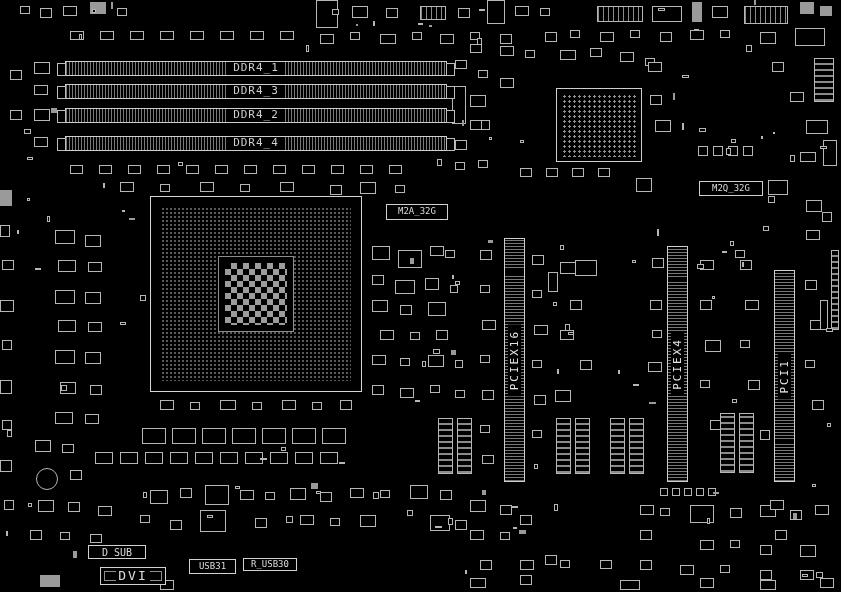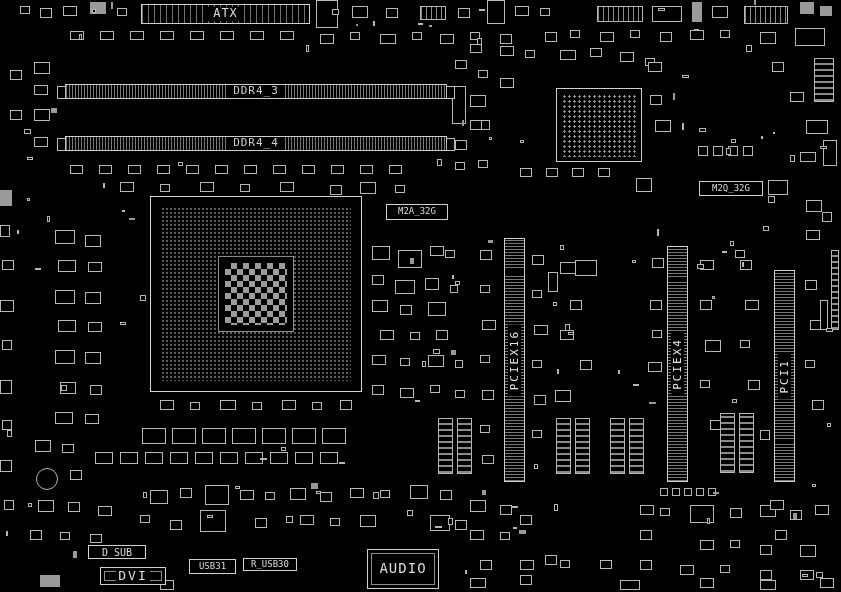--- a/index.html
+++ b/index.html
@@ -474,26 +474,29 @@
       <div class="p" style="left: 557px; top: 369px; width: 2px; height: 5px;"></div>
       <div class="p" style="left: 658px; top: 8px; width: 7px; height: 3px;"></div>
       <div class="p" style="left: 306px; top: 45px; width: 3px; height: 7px;"></div>
       <div class="p f" style="left: 462px; top: 120px; width: 2px; height: 6px;"></div>
       <div class="p" style="left: 768px; top: 196px; width: 7px; height: 7px;"></div>
       <div class="p" style="left: 122px; top: 210px; width: 3px; height: 2px;"></div>
       <div class="p f" style="left: 451px; top: 350px; width: 5px; height: 5px;"></div>
       <div class="p" style="left: 732px; top: 399px; width: 5px; height: 4px;"></div>
     </div>
 
-  <div class="atx">
-    <span class="lbl">ATX</span>
-  </div>
-
+
+  <div class="dimm" style="top:61px">
+    <span class="lbl">DDR4_1</span>
+  </div>
   <div class="dimm" style="top:84px">
     <span class="lbl">DDR4_3</span>
+  </div>
+  <div class="dimm" style="top:108px">
+    <span class="lbl">DDR4_2</span>
   </div>
   <div class="dimm" style="top:136px">
     <span class="lbl">DDR4_4</span>
   </div>
 
   <div class="cpu">
     <div class="pins"></div>
     <div class="die"></div>
   </div>
 
@@ -522,17 +525,14 @@
   </div>
   <div class="conn dvi dbl">
     <span class="lbl">DVI</span>
   </div>
   <div class="conn usb31">
     <span class="lbl">USB31</span>
   </div>
   <div class="conn rusb30">
     <span class="lbl">R_USB30</span>
   </div>
-  <div class="conn audio dbl">
-    <span class="lbl">AUDIO</span>
-  </div>
 
 </div>
 
 </body></html>

